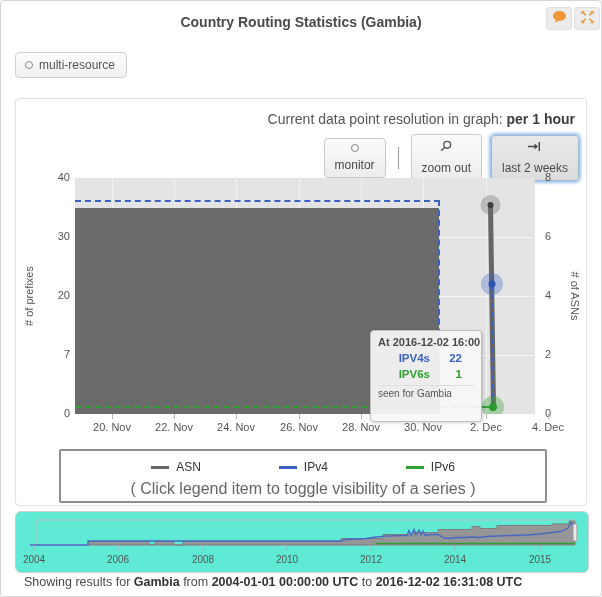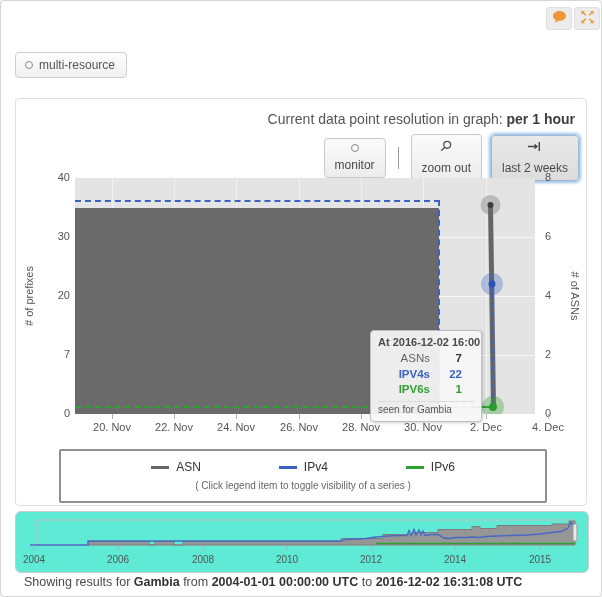--- a/index.html
+++ b/index.html
@@ -67,36 +67,37 @@
   .tt-v4 .lab, .tt-v4 .val { color:#3a62c2; }
   .tt-v6 .lab, .tt-v6 .val { color:#31a032; }
   .tt-foot { border-top:1px solid #ddd; margin-top:3px; padding-top:2px; font-size:10px; color:#555; font-weight:normal; }
 
   
   #legend { position:absolute; left:43px; top:350px; width:488px; height:54px;
             border:2px solid #8f8f8f; border-radius:2px; background:#fff; text-align:center; }
   .leg-items { display:flex; justify-content:center; gap:78px; margin-top:9px; }
   .leg-item { display:flex; align-items:center; gap:7px; font-size:12px; font-weight:normal; color:#333; }
   .swatch { width:18px; height:3px; display:inline-block; }
-  .leg-note { margin-top:6px; font-size:10px; color:#666; }
+  .leg-note { margin-top:6px; font-size:16px; color:#666; }
 
   
   #navigator { position:absolute; left:14px; top:510px; width:574px; height:62px;
                border:1px solid #ccc; border-radius:6px; background:#5eead4; overflow:hidden; }
   .nav-year { position:absolute; top:42px; width:40px; text-align:center; font-size:10px; color:#555; }
 
   
   #footer { position:absolute; left:23px; top:574px; font-size:12.5px; color:#4a4a4a; }
   #footer b { color:#333; }
 </style>
 </head>
 <body>
 
 <div id="widget">
 
+  <div class="title">Country Routing Statistics (Gambia)</div>
   <div class="hdr-btn" id="btn-comment">
     <span>
       <svg width="15" height="14" viewBox="0 0 15 14">
           <path d="M7.5 1 C3.9 1 1 3.2 1 6 c0 1.7 1.1 3.2 2.8 4.1 L3 13 l3.4-2.2 c0.36 .05 .72 .08 1.1 .08 C11.1 10.9 14 8.8 14 6 14 3.2 11.1 1 7.5 1 Z" fill="#ef9737"></path>
         </svg>
     </span>
   </div>
   <div class="hdr-btn" id="btn-expand">
     <span>
       <svg width="15" height="14" viewBox="0 0 16 16" stroke="#ef9737" stroke-width="1.8" fill="#ef9737">
@@ -202,24 +203,20 @@
         <circle cx="415.5" cy="27" r="3" fill="#3f3f3f"></circle>
         <circle cx="417" cy="106" r="11" fill="rgba(58,98,194,0.33)"></circle>
         <circle cx="417" cy="106" r="3.5" fill="#2c52b4"></circle>
         <circle cx="418" cy="229" r="11" fill="rgba(49,160,50,0.35)"></circle>
         <circle cx="418" cy="229" r="4" fill="#2c9a30"></circle>
       </svg>
     </div>
 
     <div id="tooltip">
       <div class="tt-title">At 2016-12-02 16:00</div>
-      <div class="tt-row tt-asn">
-        <span class="lab">ASNs</span>
-          <span class="val">7</span>
-      </div>
       <div class="tt-row tt-v4">
         <span class="lab">IPV4s</span>
           <span class="val">22</span>
       </div>
       <div class="tt-row tt-v6">
         <span class="lab">IPV6s</span>
           <span class="val">1</span>
       </div>
       <div class="tt-foot">seen for Gambia</div>
     </div>

